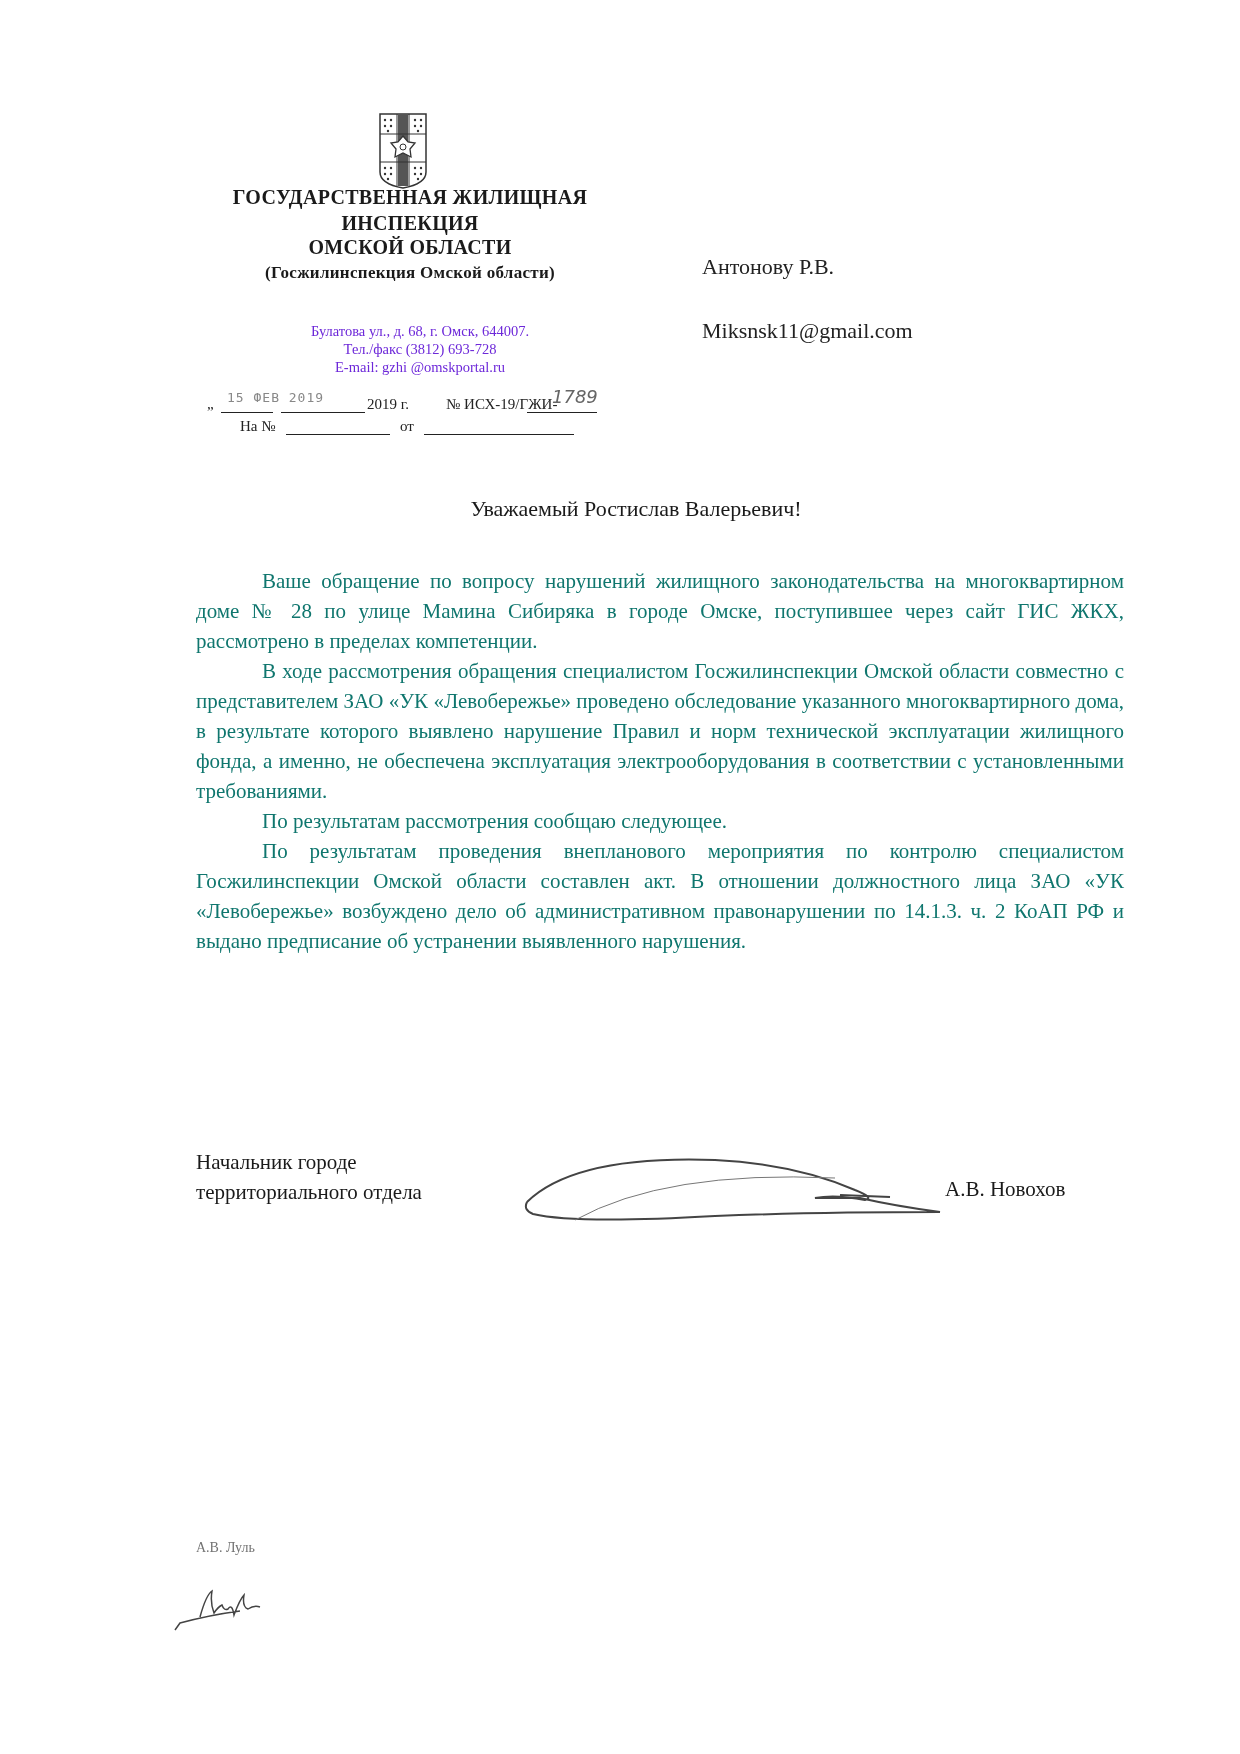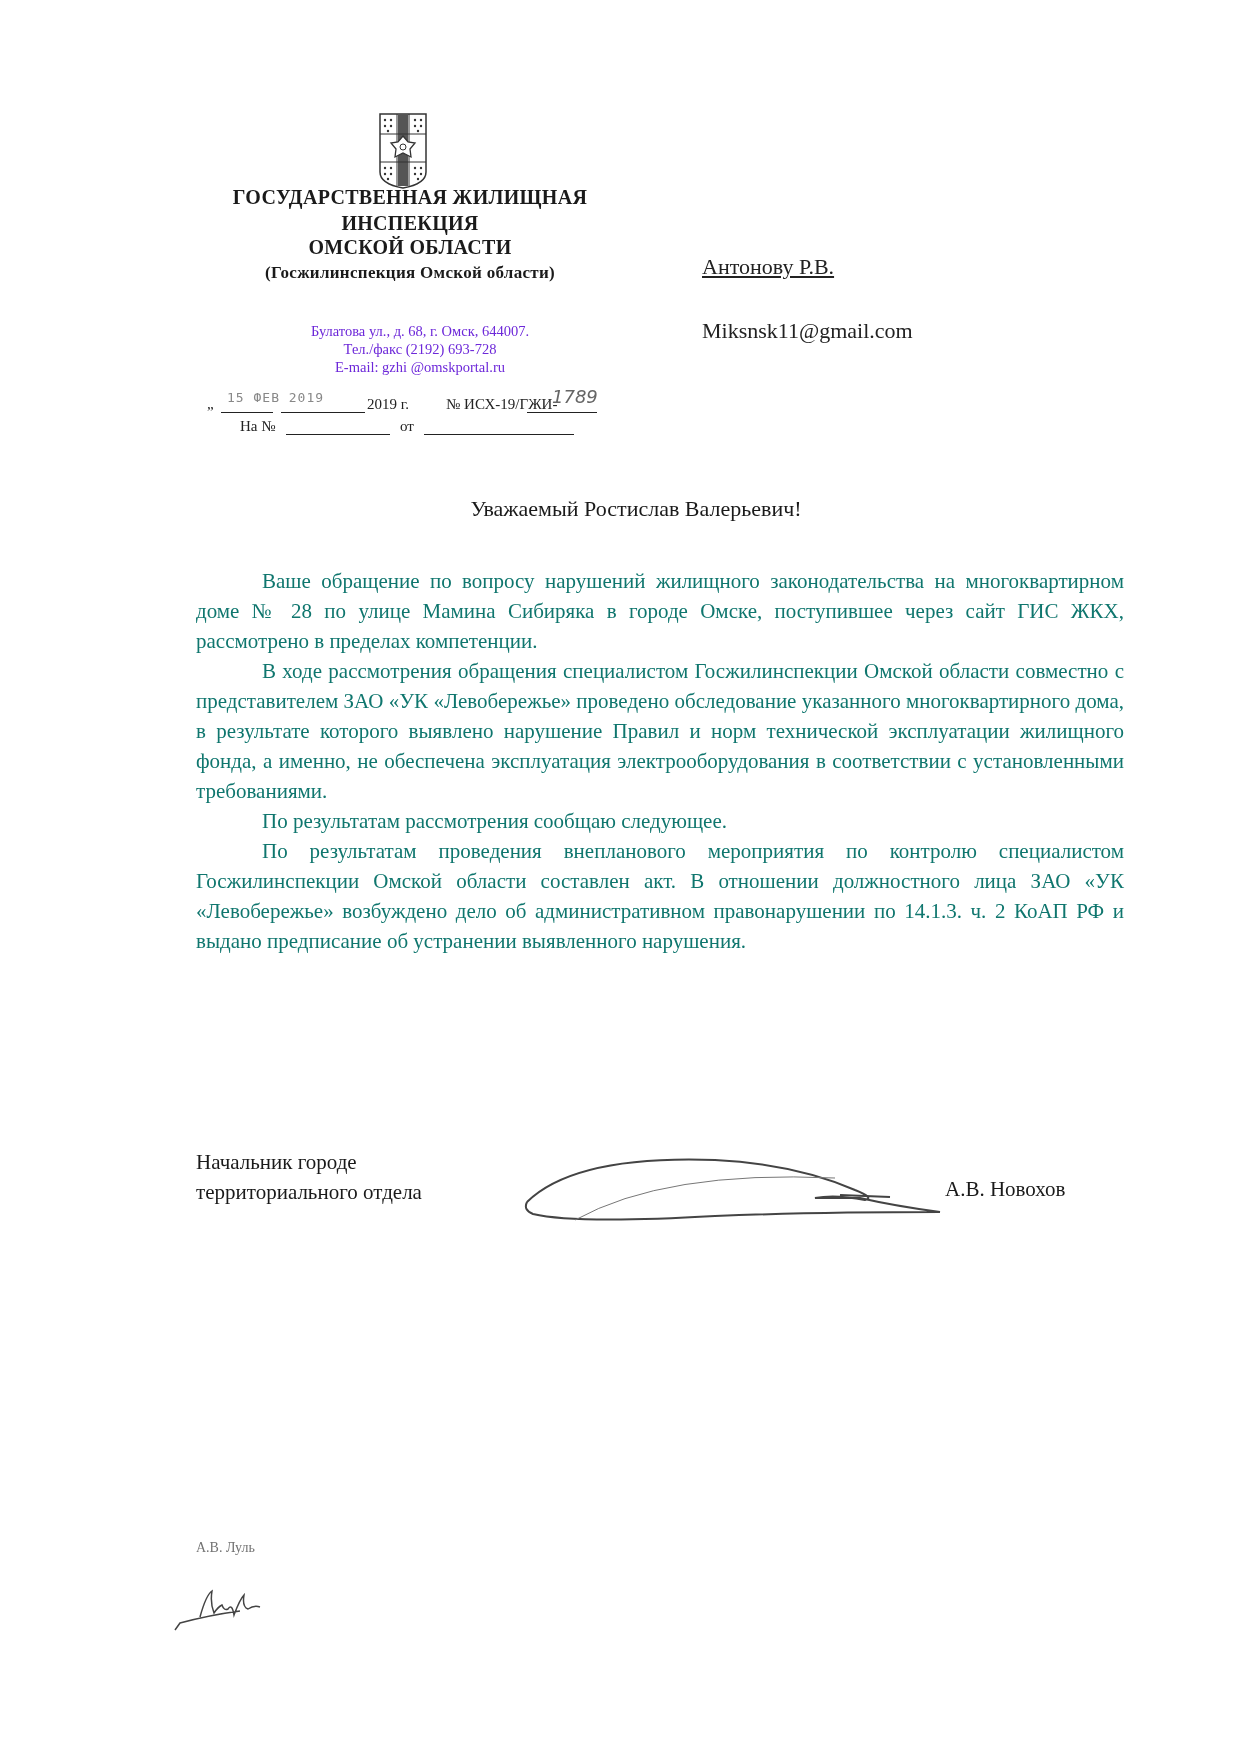--- a/index.html
+++ b/index.html
@@ -60,41 +60,41 @@
     <circle cx="25" cy="35" r="3" fill="none" stroke="#333" stroke-width="1"></circle>
   </svg>
 </div>
 
 <div class="abs hdr" style="top:172px;margin-top:14px;">ГОСУДАРСТВЕННАЯ ЖИЛИЩНАЯ</div>
 <div class="abs hdr" style="top:212px;">ИНСПЕКЦИЯ</div>
 <div class="abs hdr" style="top:236px;">ОМСКОЙ ОБЛАСТИ</div>
 <div class="abs hdr hdr-sub" style="top:262px;">(Госжилинспекция Омской области)</div>
 
 <div class="abs addr" style="top:322px;">Булатова ул., д. 68, г. Омск, 644007.</div>
-<div class="abs addr" style="top:340px;">Тел./факс (2192) 693-728</div>
+<div class="abs addr" style="top:340px;">Тел./факс (3812) 693-728</div>
 <div class="abs addr" style="top:358px;">E-mail: gzhi @omskportal.ru</div>
 
 <div class="abs meta-line" style="left:207px; top:394px; width:420px; height:24px;">
   <span class="abs" style="left:0; top:2px;">„</span>
   <span class="abs blank" style="left:14px; top:4px; width:52px;"></span>
   <span class="abs stamp" style="left:20px; top:-4px;">15 ФЕВ 2019</span>
   <span class="abs blank" style="left:74px; top:4px; width:84px;"></span>
   <span class="abs" style="left:160px; top:2px; white-space:nowrap;">2019 г.</span>
   <span class="abs" style="left:222px; top:2px; white-space:nowrap;margin-left:17px;">№ ИСХ-19/ГЖИ-</span>
   <span class="abs blank" style="left:320px; top:4px; width:70px;"></span>
   <span class="abs hand" style="left:345px; top:-8px;">1789</span>
 </div>
 <div class="abs meta-line" style="left:240px; top:418px; width:360px; height:22px;">
   <span class="abs" style="left:0; top:0; white-space:nowrap;">На №</span>
   <span class="abs blank" style="left:46px; top:2px; width:104px;"></span>
   <span class="abs" style="left:160px; top:0;">от</span>
   <span class="abs blank" style="left:184px; top:2px; width:150px;"></span>
 </div>
 
-<div class="abs recipient" style="top:254px;text-decoration:underline;">Антонову Р.В.</div>
+<div class="abs recipient" style="top:254px;">Антонову Р.В.</div>
 <div class="abs recipient" style="top:318px;">Miksnsk11@gmail.com</div>
 
 <div class="abs salutation">Уважаемый Ростислав Валерьевич!</div>
 
 <div class="abs body-text" style="top:566px;">
   <p>Ваше обращение по вопросу нарушений жилищного законодательства на многоквартирном доме № 28 по улице Мамина Сибиряка в городе Омске, поступившее через сайт ГИС ЖКХ, рассмотрено в пределах компетенции.</p>
   <p>В ходе рассмотрения обращения специалистом Госжилинспекции Омской области совместно с представителем ЗАО «УК «Левобережье» проведено обследование указанного многоквартирного дома, в результате которого выявлено нарушение Правил и норм технической эксплуатации жилищного фонда, а именно, не обеспечена эксплуатация электрооборудования в соответствии с установленными требованиями.</p>
   <p>По результатам рассмотрения сообщаю следующее.</p>
   <p>По результатам проведения внепланового мероприятия по контролю специалистом Госжилинспекции Омской области составлен акт. В отношении должностного лица ЗАО «УК «Левобережье» возбуждено дело об административном правонарушении по 14.1.3. ч. 2 КоАП РФ и выдано предписание об устранении выявленного нарушения.</p>
 </div>

